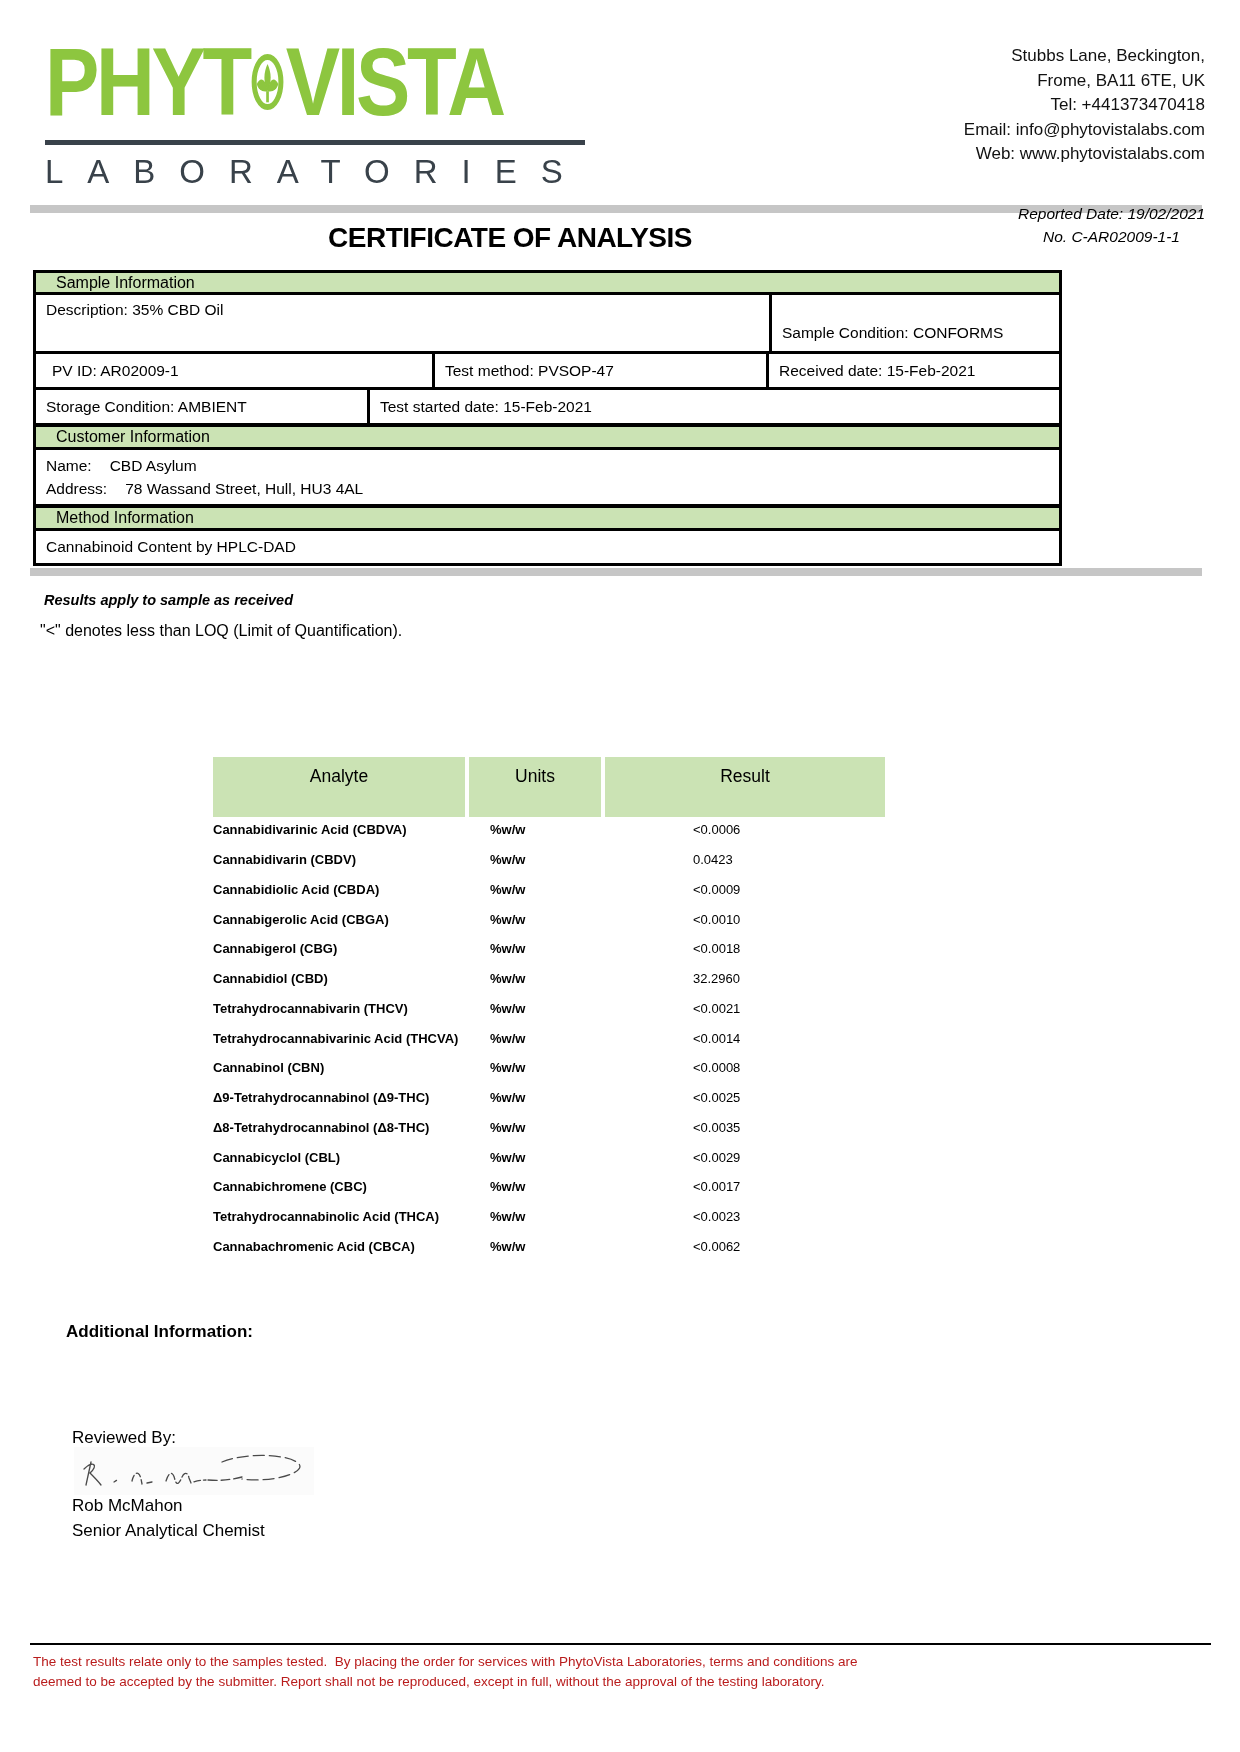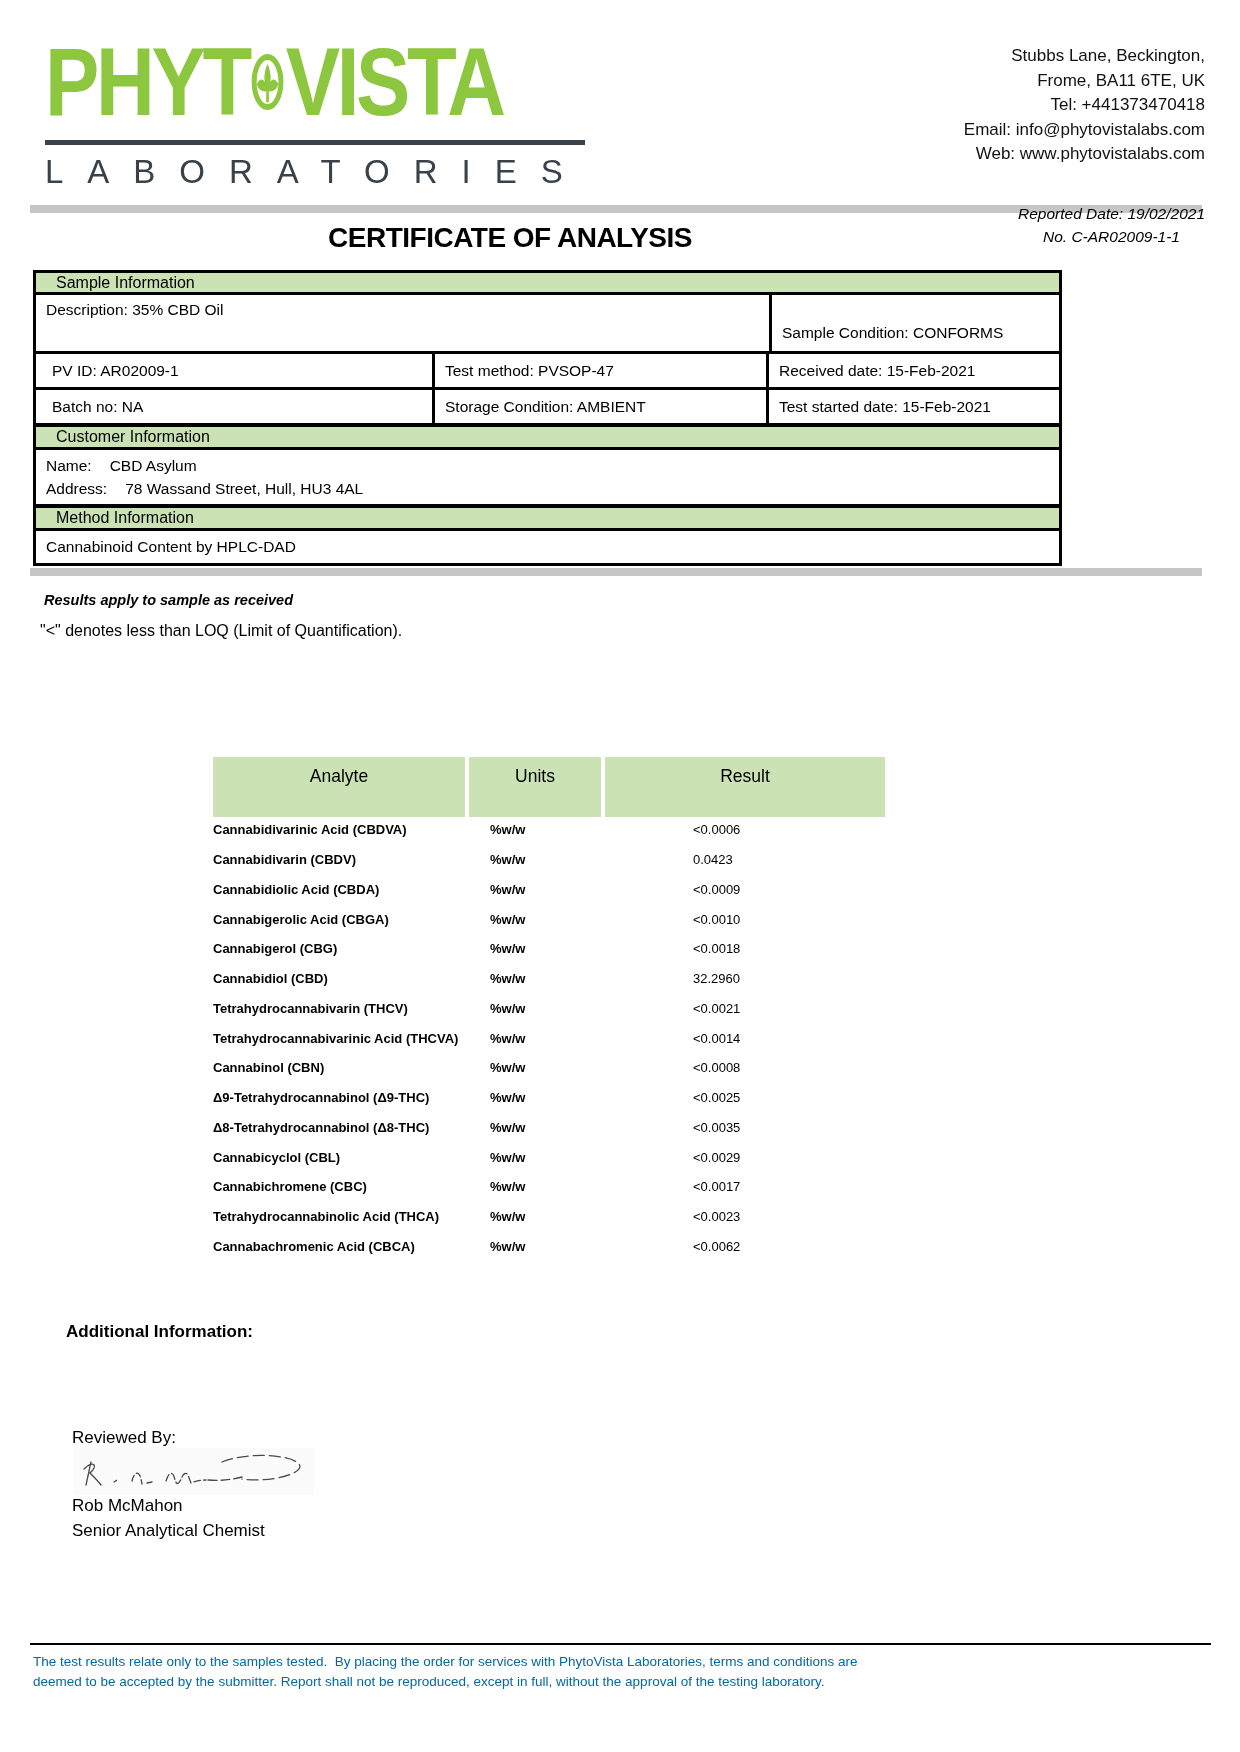--- a/index.html
+++ b/index.html
@@ -71,21 +71,21 @@
   .r-result  { font-size:13px; }
 
   
   .additional { position:absolute; left:66px; top:1322px; font-size:17px; font-weight:bold; }
   .reviewed-by { position:absolute; left:72px; top:1428px; font-size:17px;text-align:center; }
   .signature { position:absolute; left:74px; top:1447px; width:240px; height:48px; background:#fbfbfb; }
   .sig-name  { position:absolute; left:72px; top:1496px; font-size:17px; }
   .sig-title { position:absolute; left:72px; top:1521px; font-size:17px; }
 
   .footer-rule { position:absolute; left:30px; top:1643px; width:1181px; height:2px; background:#000; }
-  .footer-text { position:absolute; left:33px; top:1652px; width:1180px; font-size:13.5px; line-height:20px; color:#0369a1; }
+  .footer-text { position:absolute; left:33px; top:1652px; width:1180px; font-size:13.5px; line-height:20px; color:#b91c1c; }
   .footer-text div { white-space:pre-wrap; }
 </style>
 </head>
 <body>
 
 <div class="page">
 
   <div class="logo">
     <div class="logo-word">
       <span>PHYT</span>
@@ -123,21 +123,20 @@
     <div class="desc-row">
       <div class="desc-cell">Description: 35% CBD Oil</div>
       <div class="cond-cell">Sample Condition: CONFORMS</div>
     </div>
     <div class="triple-row">
       <div class="t-c1">PV ID: AR02009-1</div>
       <div class="t-c2">Test method: PVSOP-47</div>
       <div class="t-c3">Received date: 15-Feb-2021</div>
     </div>
     <div class="triple-row last">
-      <div class="t-c1">Batch no: NA</div>
       <div class="t-c2">Storage Condition: AMBIENT</div>
       <div class="t-c3">Test started date: 15-Feb-2021</div>
     </div>
     <div class="green-bar b2">Customer Information</div>
     <div class="cust-cell">
       <div><span>Name:</span><span class="label-gap"></span><span>CBD Asylum</span></div>
       <div><span>Address:</span><span class="label-gap"></span><span>78 Wassand Street, Hull, HU3 4AL</span></div>
     </div>
     <div class="green-bar b2">Method Information</div>
     <div class="method-cell">Cannabinoid Content by HPLC-DAD</div>

